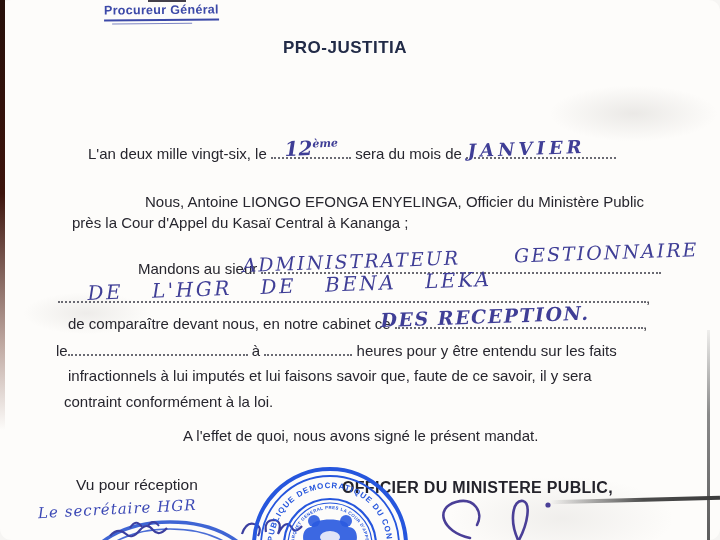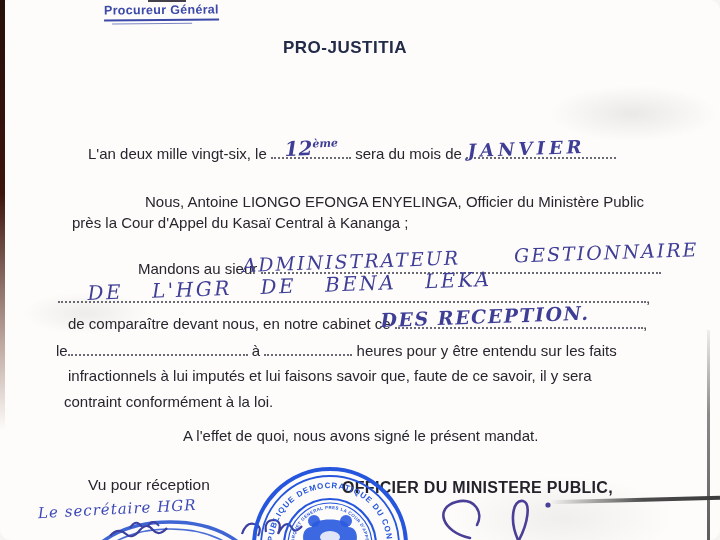--- a/index.html
+++ b/index.html
@@ -43,21 +43,21 @@
     border-bottom:2px dotted #6a6a72; height:14px; }
   .hw { font-family:"DejaVu Serif", serif; font-style:italic; color:#3f3e96; }
   .hw-over { position:absolute; bottom:-4px; left:6px; white-space:nowrap; transform:rotate(-2deg); transform-origin:left bottom; }
   .hw-day { font-size:20px; font-weight:bold; }
   .hw-day sup { font-size:11px; }
   .hw-month { font-size:18px; letter-spacing:4px; font-weight:bold; }
   .hw-caps1 { font-size:19px; letter-spacing:2px; word-spacing:46px; }
   .hw-caps2 { font-size:20px; letter-spacing:2.5px; word-spacing:20px; }
   .hw-when { font-size:19px; letter-spacing:1.5px; font-weight:bold; }
 
-  .footer-left-label { position:absolute; left:76px; top:476px; font-size:15.5px; color:#26252d;margin-left:12px; }
+  .footer-left-label { position:absolute; left:76px; top:476px; font-size:15.5px; color:#26252d; }
   .officier-label { position:absolute; left:342px; top:479px; font-size:16px; font-weight:bold;
     color:#24232b; letter-spacing:.3px; }
   .hw-secretary { position:absolute; left:38px; top:500px; font-family:"DejaVu Serif", serif;
     font-style:italic; font-size:15px; color:#3b48b5; transform:rotate(-3deg); letter-spacing:1px; }
 
   svg text { font-family:"Liberation Sans", sans-serif; }
   .seal-svg { position:absolute; left:250px; top:465px; }
   .oval-stamp-svg { position:absolute; left:70px; top:510px; }
   .signature-svg { position:absolute; left:430px; top:496px; }
 </style>

